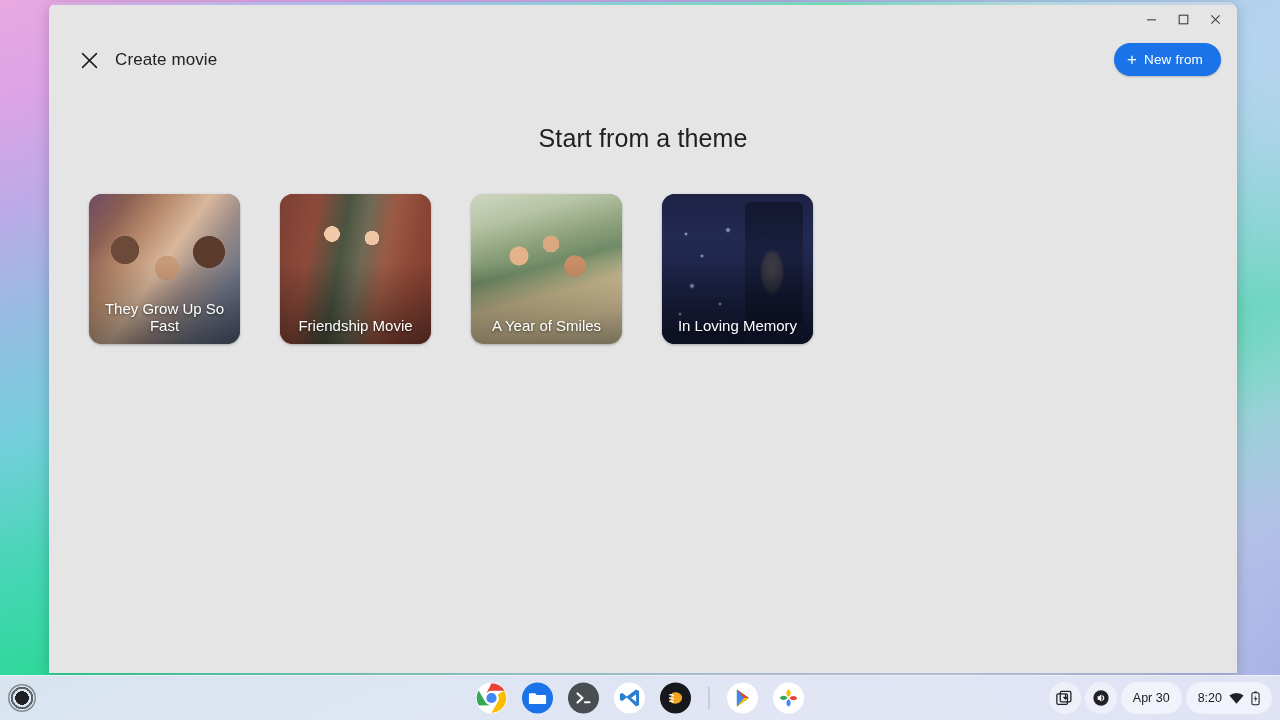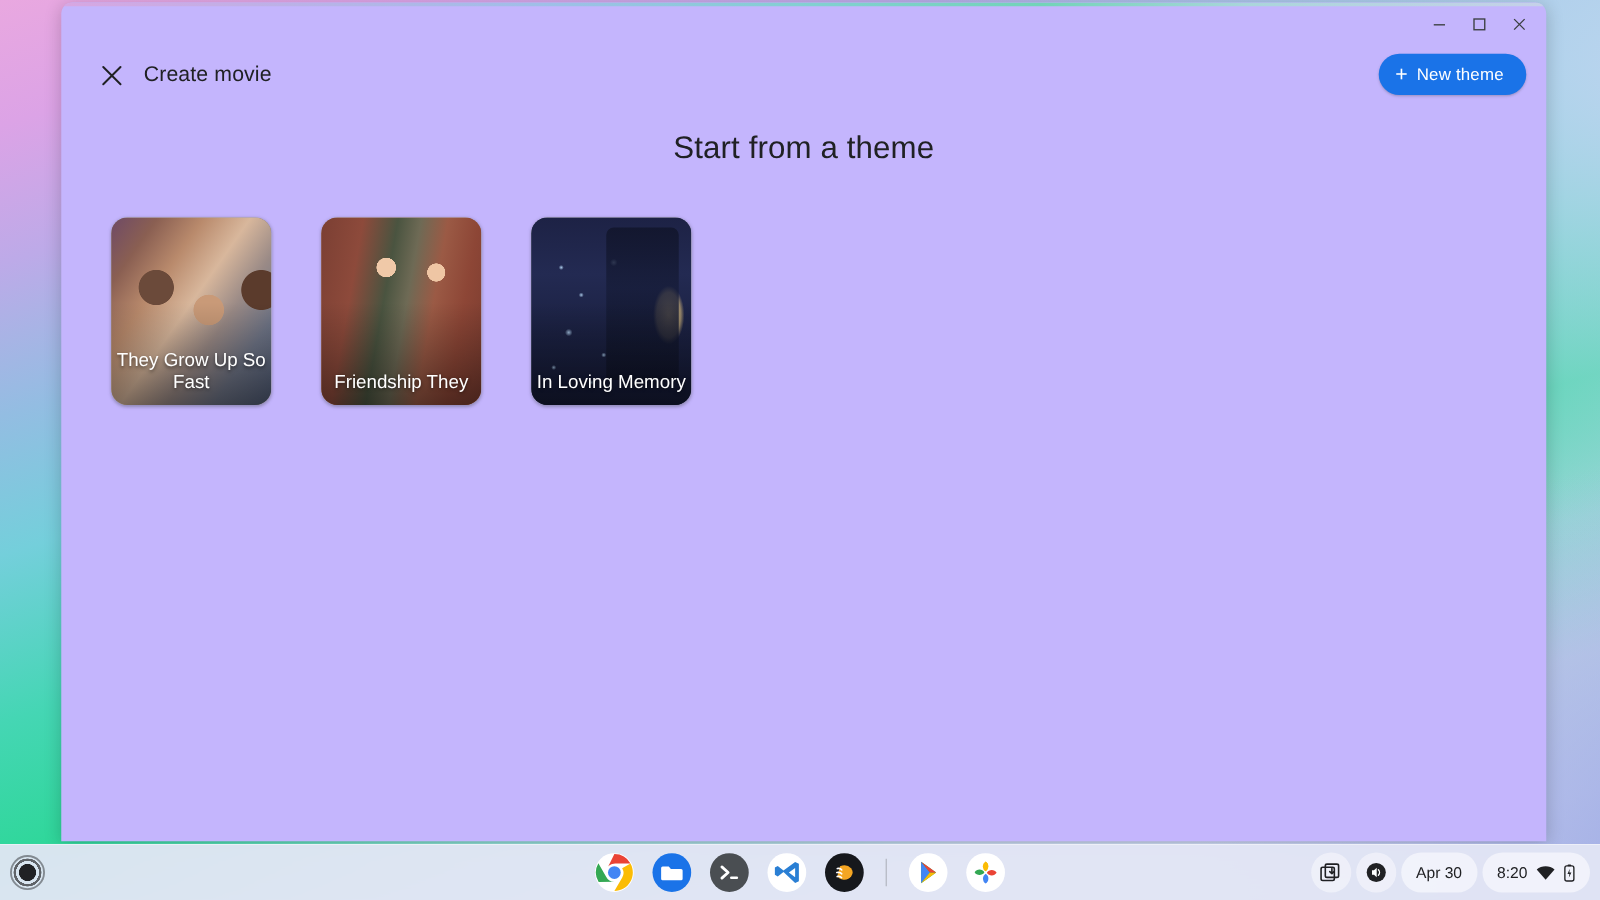--- a/index.html
+++ b/index.html
@@ -73,21 +73,21 @@
   .tray-btn {
     width: 32px; height: 32px; border-radius: 50%;
     background: rgba(255,255,255,0.45);
     display:flex; align-items:center; justify-content:center;
   }
 
   
   #window {
     position: absolute; left: 49px; top: 2px;
     width: 1188px; height: 671px;
-    background: #c4b5fd;
+    background: #e5e5e5;
     border-radius: 9px 9px 0 0;
     box-shadow: 0 2px 14px rgba(0,0,0,0.20);
     overflow: hidden;
   }
   #win-accent {
     position: absolute; left:0; right:0; top:0; height: 3px;
     background: linear-gradient(90deg,#d9a6e0 0%, #b9b2e6 16%, #9cc0e6 33%, #7fd1cf 50%, #6ed5b4 66%, #a9d7d9 80%, #c6d2e8 100%);
     opacity: .95;
   }
   #win-controls {
@@ -121,31 +121,31 @@
     display: flex; align-items: center; gap: 7px;
     font-size: 13.5px; letter-spacing: .15px;
     box-shadow: 0 1px 2px rgba(60,64,67,0.3);
   }
   .plus-glyph { font-size: 17px; line-height: 1; font-weight: 400; margin-top:-1px; }
 
   
   #content { position: absolute; left:0; right:0; top: 86px; bottom: 0; overflow: hidden; }
   #page-heading {
     text-align: center; font-size: 25px; font-weight: 400;
-    color: #202124; margin-top: 16px; letter-spacing: .1px;
+    color: #202124; margin-top: 36px; letter-spacing: .1px;
   }
 
   #theme-grid {
     margin: 41px 0 0 40px;
     display: flex; flex-wrap: wrap;
     width: 1110px;
     gap: 40px 40px;
   }
   .theme-card {
-    width: 128px; height: 150px;
+    width: 151px; height: 150px;
     border-radius: 13px;
     position: relative; overflow: hidden;
     box-shadow: 0 1px 3px rgba(60,64,67,0.28), 0 1px 2px rgba(60,64,67,0.12);
     background: #cfcfcf;
   }
   .card-art { position: absolute; inset: 0; }
   .card-scrim {
     position: absolute; left:0; right:0; bottom:0; height: 82px;
     background: linear-gradient(180deg, rgba(0,0,0,0) 0%, rgba(0,0,0,0.18) 45%, rgba(0,0,0,0.42) 100%);
   }
@@ -266,36 +266,41 @@
   <div id="app-header">
     <div id="close-x">
       <svg width="17" height="17" viewBox="0 0 17 17">
           <path d="M1.6 1.6 L15.4 15.4 M15.4 1.6 L1.6 15.4" stroke="#202124" stroke-width="1.6" stroke-linecap="round"></path>
         </svg>
     </div>
     <div id="app-title">Create movie</div>
 
     <div id="new-movie-btn">
       <span class="plus-glyph">+</span>
-      <span>New theme</span>
+      <span>New from</span>
     </div>
   </div>
 
   <div id="content">
     <div id="page-heading">Start from a theme</div>
     <div id="theme-grid">
         <div class="theme-card">
           <div class="card-art art-kids"></div>
           <div class="card-scrim"></div>
           <div class="card-label wrap">They Grow Up So Fast</div>
         </div>
         <div class="theme-card">
           <div class="card-art art-friend"></div>
           <div class="card-scrim"></div>
-          <div class="card-label">Friendship They</div>
+          <div class="card-label">Friendship Movie</div>
+        </div>
+        <div class="theme-card">
+          <div class="card-art art-smiles"></div>
+          <div class="card-scrim"></div>
+          <div class="card-label">A Year of Smiles</div>
         </div>
         <div class="theme-card">
           <div class="card-art art-memory"></div>
           <div class="card-scrim"></div>
           <div class="card-label wrap">In Loving Memory</div>
         </div>
       </div>
   </div>
 </div>
 

